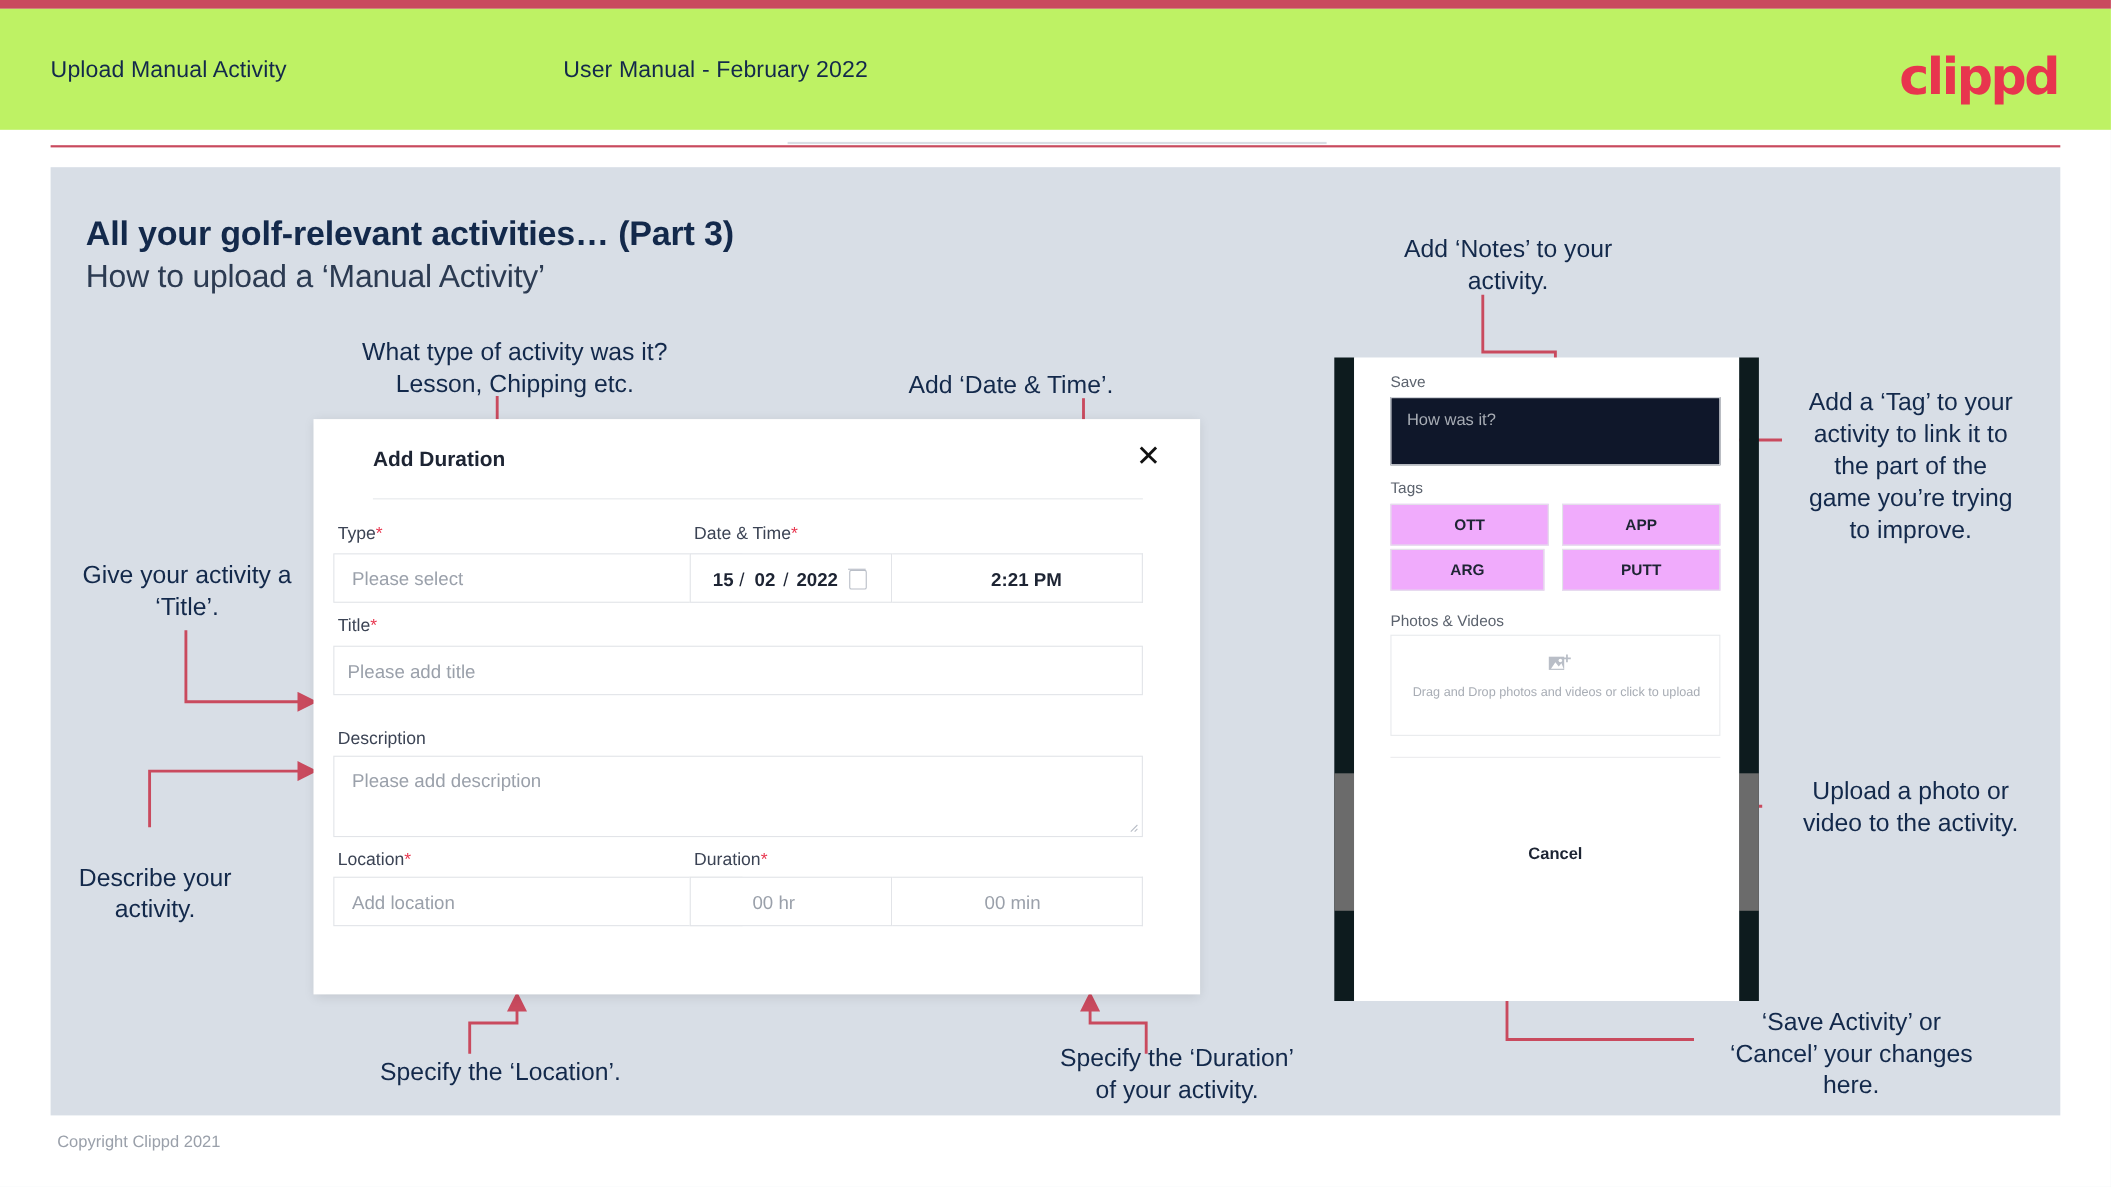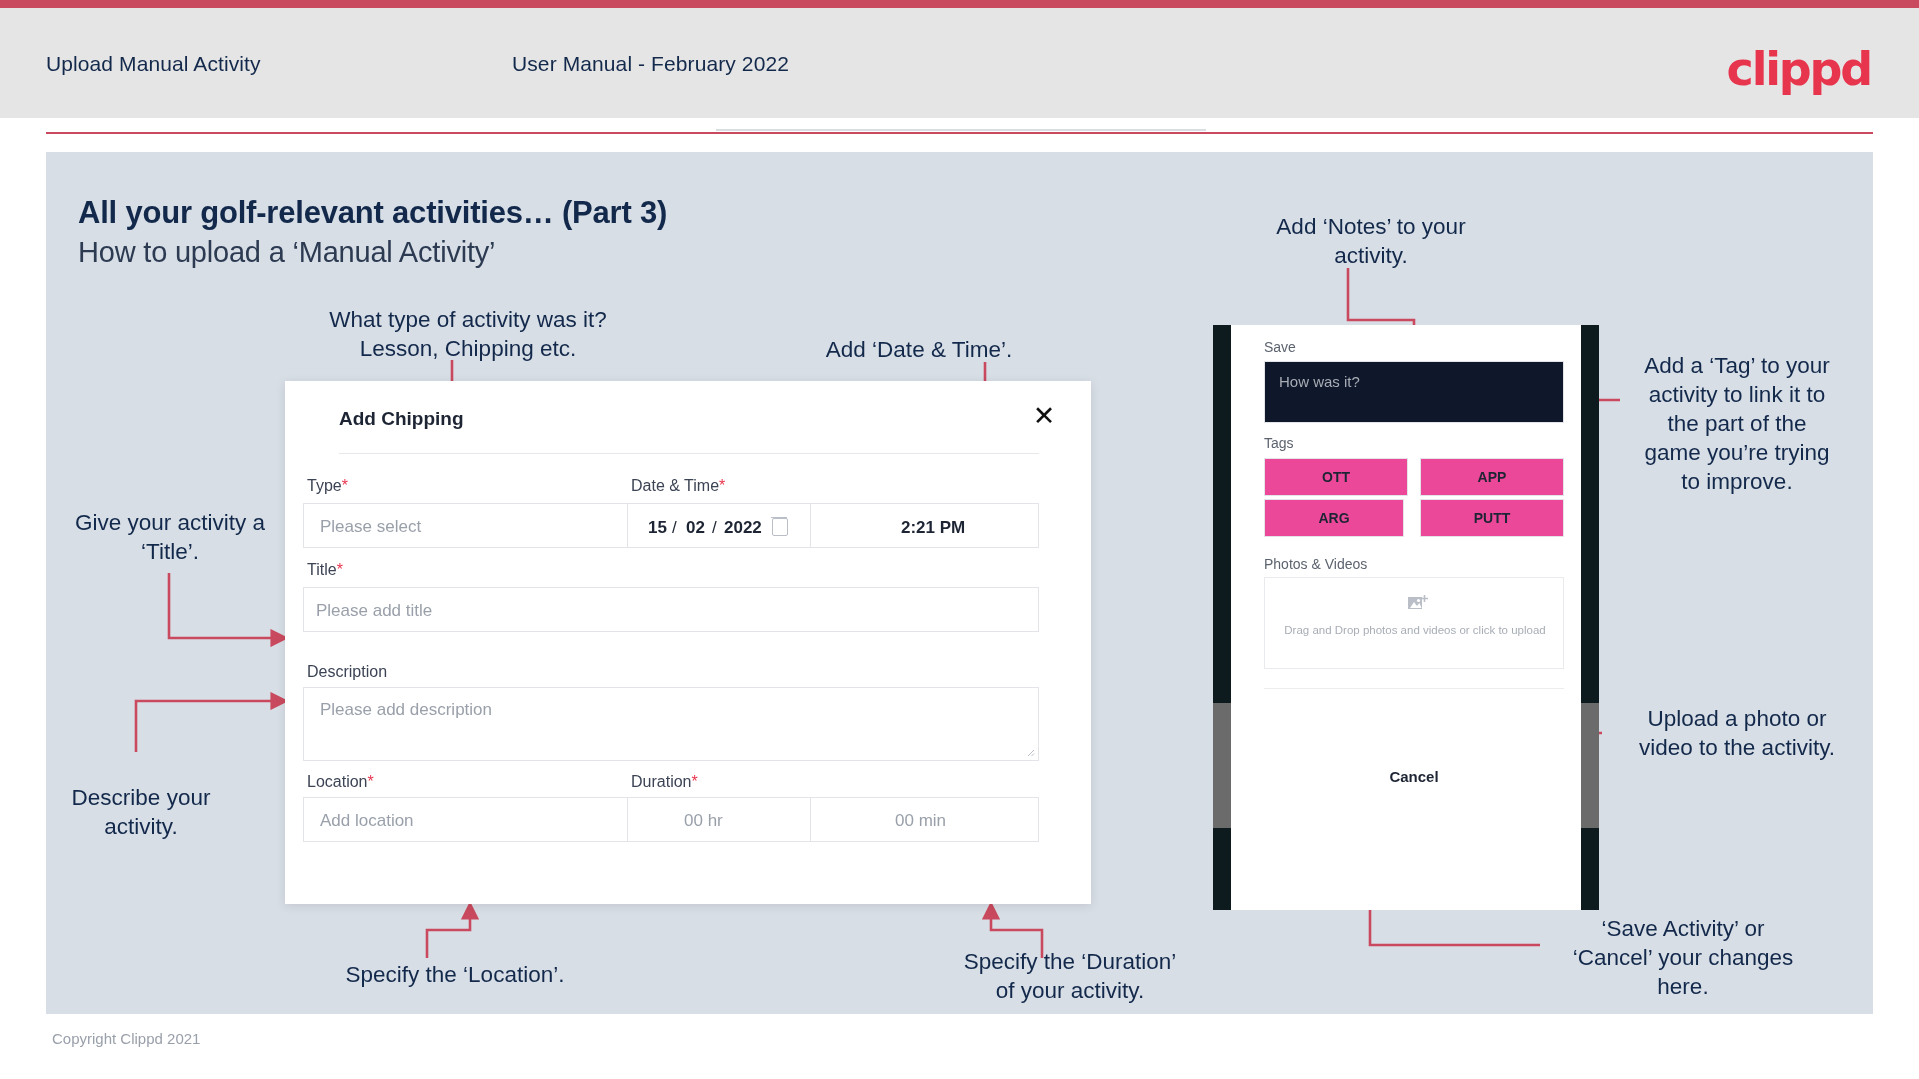--- a/index.html
+++ b/index.html
@@ -10,21 +10,21 @@
     overflow:hidden;
     position:relative;
   }
   
   #top-accent{
     position:absolute;left:0;top:0;width:1919px;height:8px;
     background:#c94a5e;
   }
   
   #header{
-    position:absolute;left:0;top:8px;width:1919px;height:110px;background:#e5e5e5;text-align:center;
+    position:absolute;left:0;top:8px;width:1919px;height:110px;background:#bef264;text-align:center;
   }
   #header-title{
     position:absolute;left:46px;top:44px;
     font-size:21px;color:#13294b;font-weight:400;letter-spacing:.1px;
   }
   #header-subtitle{
     position:absolute;left:512px;top:44px;
     font-size:21px;color:#13294b;font-weight:400;letter-spacing:.1px;
   }
   #brand-logo{
@@ -108,21 +108,21 @@
   #bezel-l{left:0;}
   #bezel-r{right:0;}
   .bezel-grey{position:absolute;width:18px;height:125px;top:378px;background:#6b6b6b;}
   #phone-screen{
     position:absolute;left:18px;top:0;width:350px;height:585px;background:#fff;
   }
   .p-label{position:absolute;font-size:14px;color:#5c636e;}
   .p-box{position:absolute;border:1px solid #e2e4e8;background:#0f172a;box-sizing:border-box;}
   .p-ph{position:absolute;font-size:15px;color:#a8adb5;}
   .tag-btn{
-    position:absolute;border:1px solid #e2e4e8;background:#ec4899;box-sizing:border-box;
+    position:absolute;border:1px solid #e2e4e8;background:#f0abfc;box-sizing:border-box;
     font-size:14px;font-weight:bold;color:#1d2433;text-align:center;line-height:36px;
   }
   #drop-zone{position:absolute;left:33px;top:204px;width:300px;height:92px;border:1px solid #e8eaed;background:#fff;box-sizing:border-box;}
   #phone-divider{position:absolute;left:33px;top:313px;width:300px;height:1px;background:#ececee;}
   #save-btn{
     position:absolute;left:33px;top:336px;width:300px;height:44px;background:#e8355c;
     color:#fff;font-size:15px;font-weight:bold;text-align:center;line-height:44px;
   }
   #cancel-btn{
     position:absolute;left:33px;top:400px;width:300px;height:24px;text-align:center;
@@ -185,21 +185,21 @@
 <div class="anno" style="left:50px;top:508px;width:240px;">Give your activity a<br>‘Title’.</div>
 <div class="anno" style="left:46px;top:783px;width:190px;">Describe your<br>activity.</div>
 <div class="anno" style="left:330px;top:960px;width:250px;">Specify the ‘Location’.</div>
 <div class="anno" style="left:940px;top:947px;width:260px;">Specify the ‘Duration’<br>of your activity.</div>
 <div class="anno" style="left:1236px;top:212px;width:270px;">Add ‘Notes’ to your<br>activity.</div>
 <div class="anno" style="left:1617px;top:351px;width:240px;">Add a ‘Tag’ to your<br>activity to link it to<br>the part of the<br>game you’re trying<br>to improve.</div>
 <div class="anno" style="left:1618px;top:704px;width:238px;">Upload a photo or<br>video to the activity.</div>
 <div class="anno" style="left:1552px;top:914px;width:262px;">‘Save Activity’ or<br>‘Cancel’ your changes<br>here.</div>
 
 <div id="dialog">
-  <div id="dialog-title">Add Chipping</div>
+  <div id="dialog-title">Add Duration</div>
   <div id="dialog-close">✕</div>
   <div id="dialog-divider"></div>
 
   <div class="fld-label" style="left:22px;top:96px;">
     <span>Type</span><span class="req">*</span>
   </div>
   <div class="fld-box" style="left:18px;top:122px;width:372px;height:45px;">
     <div class="fld-ph" style="left:16px;top:13px;">Please select</div>
     <svg class="chev" style="right:18px;top:15px;" viewBox="0 0 16 16">
       <path d="M3 6 L8 11 L13 6" fill="none" stroke="#4a5260" stroke-width="1.7"></path>

